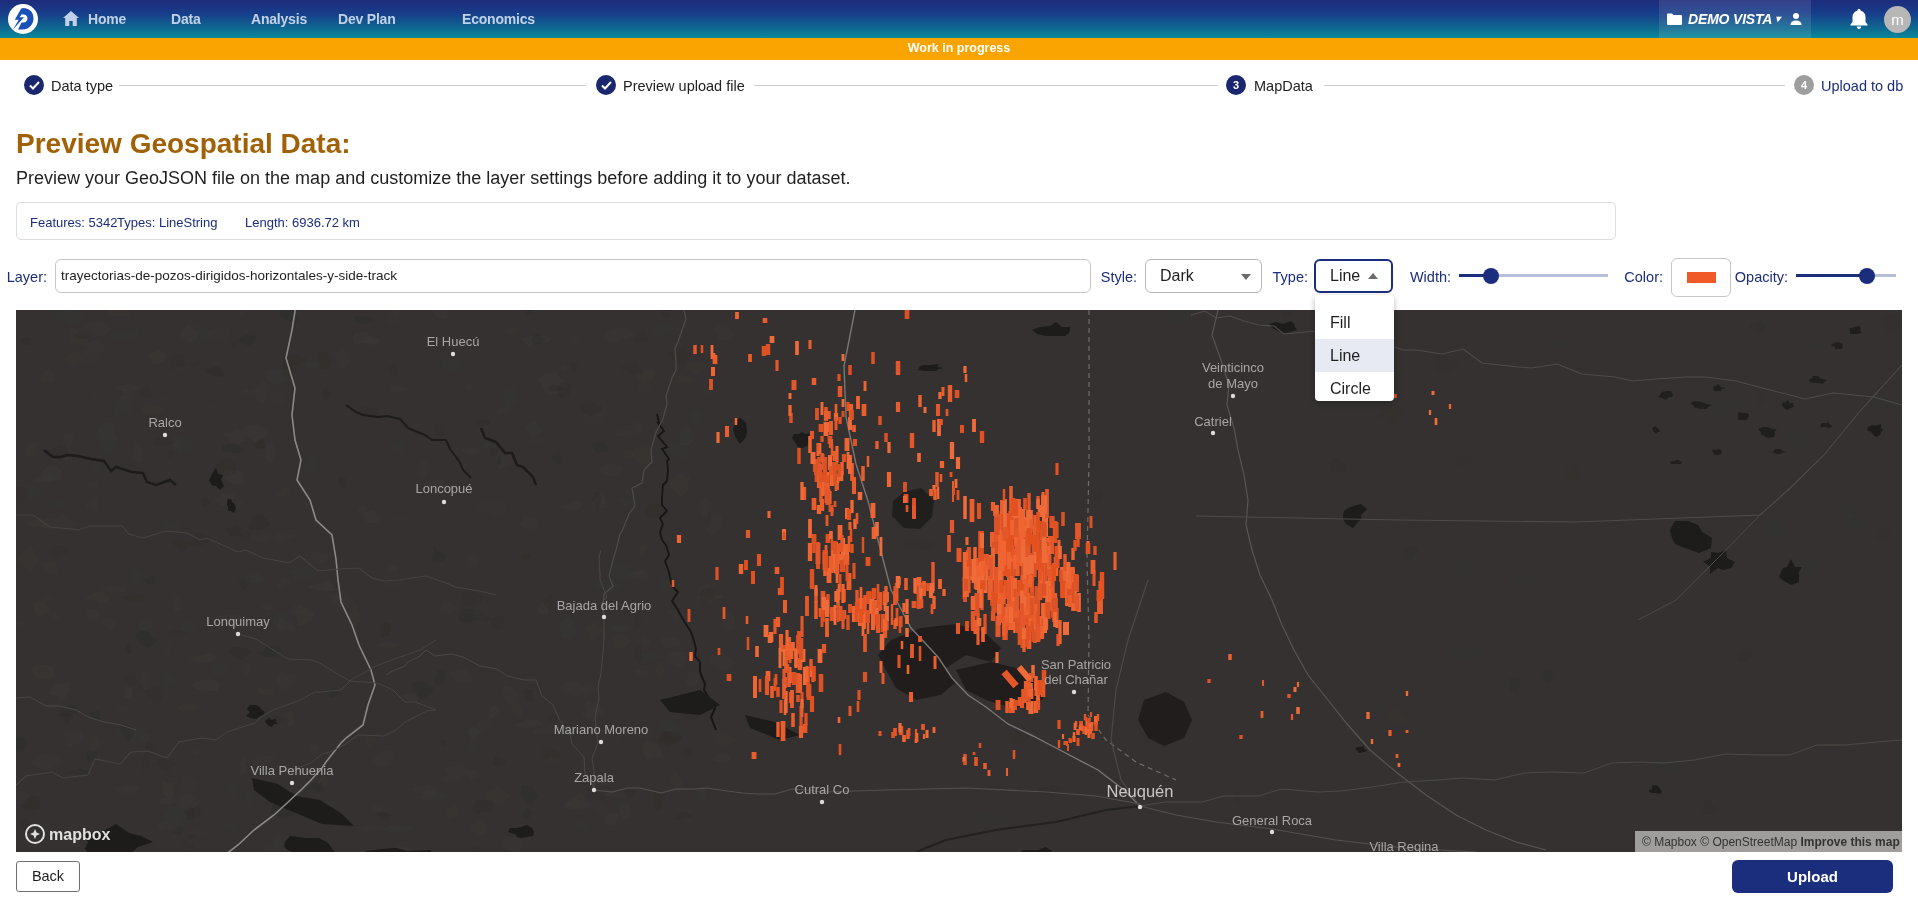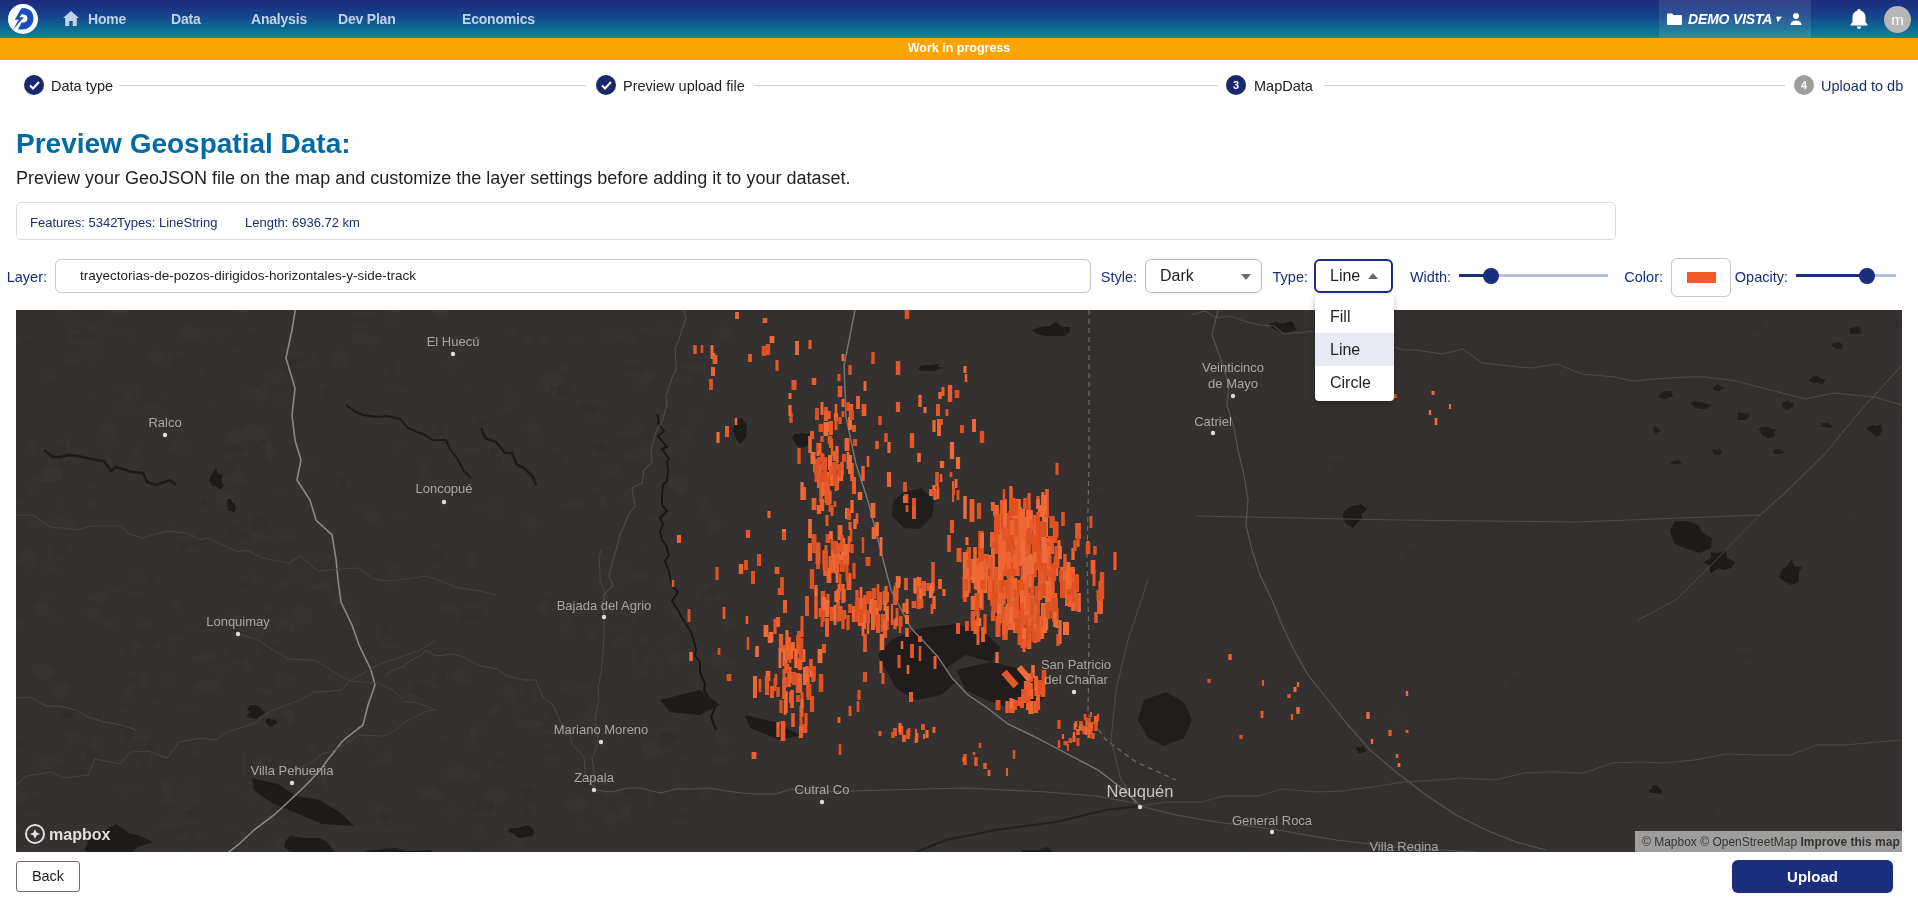--- a/index.html
+++ b/index.html
@@ -20,31 +20,31 @@
     background:#b7b7b7; color:#fff; font-size:15px; text-align:center; line-height:27px; }
   
   .wip { position:absolute; left:0; top:38px; width:1918px; height:22px; background:#f9a400;
     color:#fff; font-size:12.5px; font-weight:bold; text-align:center; line-height:21px; }
   
   .step-circle { position:absolute; width:20px; height:20px; border-radius:50%; top:75px;
     color:#fff; text-align:center; }
   .step-label { position:absolute; top:77.5px; font-size:14.5px; color:#222; }
   .step-line { position:absolute; top:84.5px; height:1px; background:#cfcfcf; }
   
-  h1 { position:absolute; left:16px; top:128px; font-size:28px; color:#0369a1; letter-spacing:0px; }
+  h1 { position:absolute; left:16px; top:128px; font-size:28px; color:#a16207; letter-spacing:0px; }
   .sub { position:absolute; left:16px; top:168px; font-size:18px; color:#1f1f1f; }
   
   .info { position:absolute; left:16px; top:202px; width:1600px; height:38px;
     border:1px solid #dcdcdc; border-radius:5px; color:#1b2d7d; font-size:13px; }
   .info span { position:absolute; top:12px; }
   
   .lbl { position:absolute; top:269px; font-size:14.5px; color:#1b2d7d; }
   .layerinput { position:absolute; left:55px; top:259px; width:1036px; height:34px;
     border:1px solid #c6c6c6; border-radius:6px; font-size:13.5px; color:#1f1f1f;
-    line-height:32px; padding-left:24px; background:#fff; white-space:nowrap; overflow:hidden;}
+    line-height:32px; padding-left:5px; background:#fff; white-space:nowrap; overflow:hidden;}
   .sel { position:absolute; top:259px; height:34px; border:1px solid #b9b9b9; border-radius:6px;
     background:#fff; font-size:16px; color:#1f1f1f; line-height:32px; padding-left:14px; }
   .caret-down { position:absolute; width:0; height:0; border-left:5.5px solid transparent;
     border-right:5.5px solid transparent; border-top:6px solid #6b6b6b; }
   .caret-up { position:absolute; width:0; height:0; border-left:5.5px solid transparent;
     border-right:5.5px solid transparent; border-bottom:6px solid #6b6b6b; }
   .track { position:absolute; height:3px; top:274px; background:#b6bed9; }
   .track-fill { position:absolute; height:3px; top:274px; background:#1b2d7d; }
   .knob { position:absolute; width:16px; height:16px; border-radius:50%; background:#1b2d7d; top:267.5px; }
   .swatchbox { position:absolute; left:1671px; top:258px; width:60px; height:39px;
@@ -1660,19 +1660,19 @@
 <circle cx="19" cy="524" r="9" fill="none" stroke="#fff" stroke-width="2"></circle>
 <path d="M19 519 l1.5 3.5 3.5 1.5 -3.5 1.5 -1.5 3.5 -1.5 -3.5 -3.5 -1.5 3.5 -1.5 Z" fill="#fff"></path>
 <text x="33" y="530" font-size="16" font-weight="bold" fill="#fff" font-family="Liberation Sans, sans-serif">mapbox</text>
 </g>
 <rect x="1619" y="521" width="267" height="21" fill="#d9d9d9" opacity="0.65"></rect>
 <text x="1626" y="536" font-size="12" fill="#333" font-family="Liberation Sans, sans-serif">© Mapbox © OpenStreetMap <tspan font-weight="bold">Improve this map</tspan></text>
     </svg>
   </div>
 
   <div class="dd">
-    <div class="item" style="margin-top:5px;">Fill</div>
+    <div class="item" style="margin-top:11px;">Fill</div>
     <div class="item hl">Line</div>
     <div class="item">Circle</div>
   </div>
 
   <div class="backbtn">Back</div>
   <div class="uploadbtn">Upload</div>
 
 </body></html>

